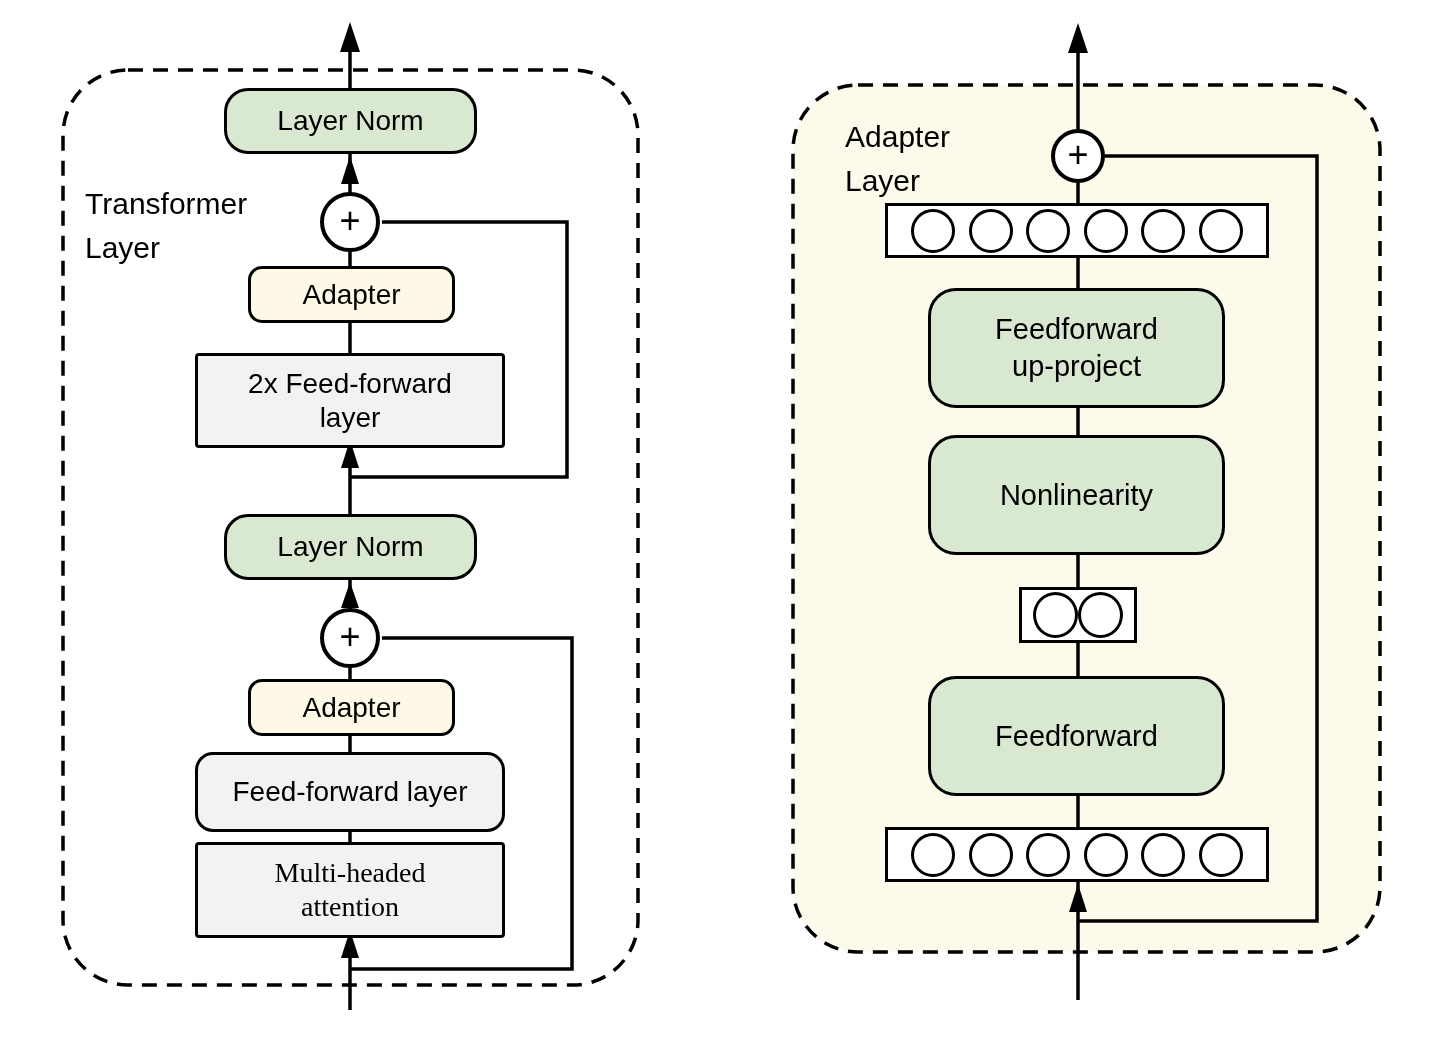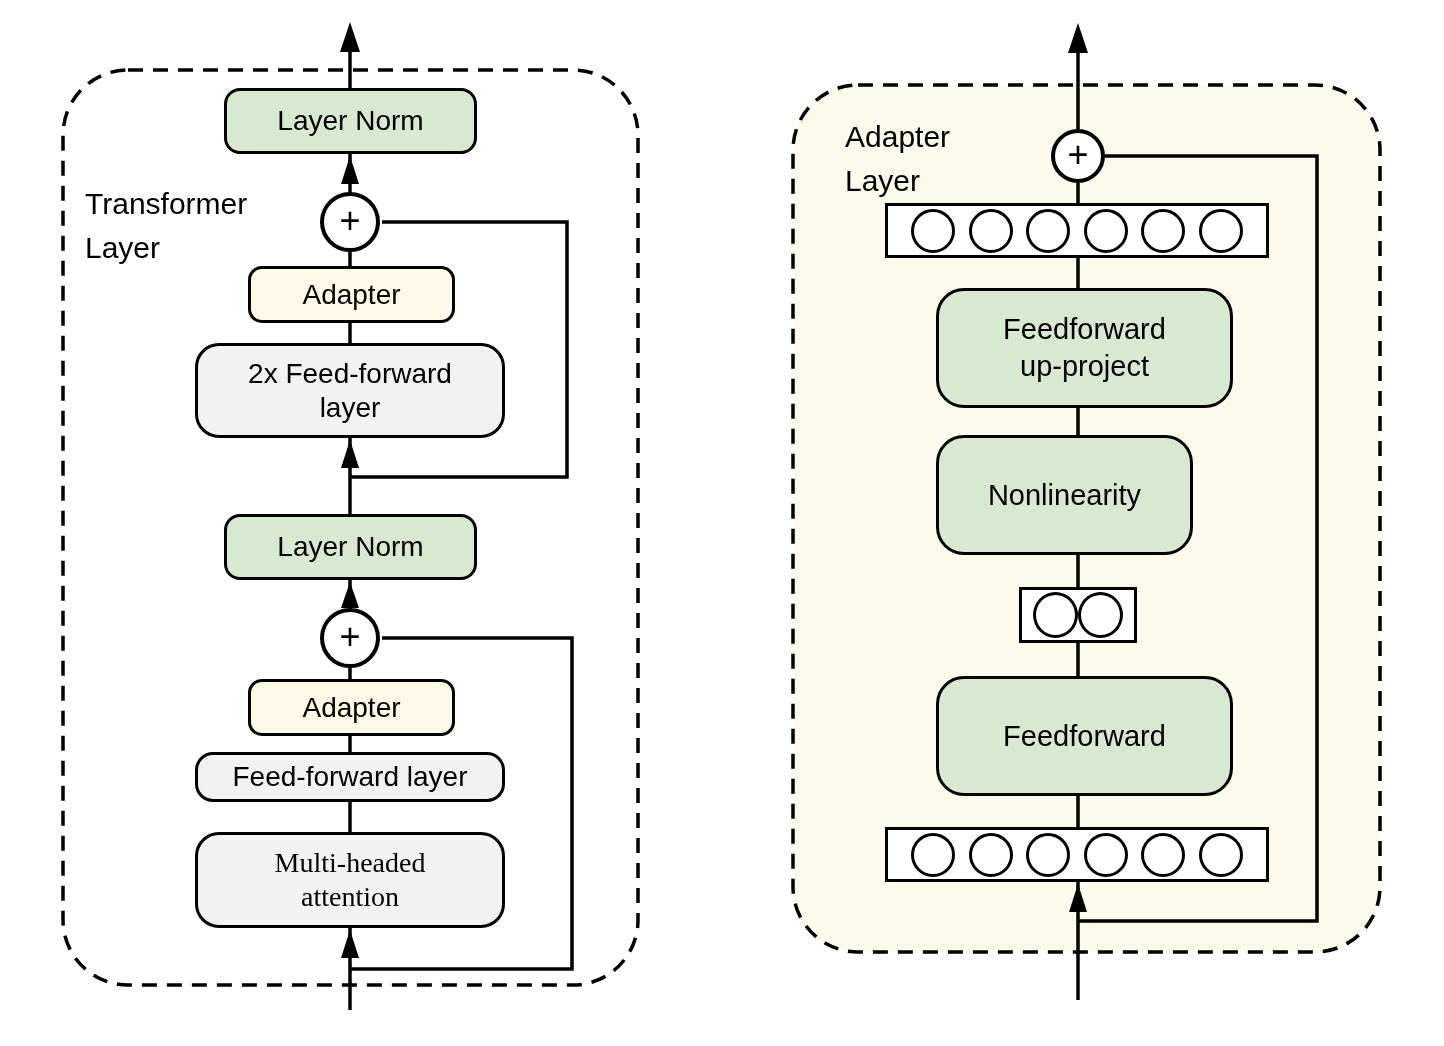--- a/index.html
+++ b/index.html
@@ -4,25 +4,25 @@
 <style>
   html,body{margin:0;padding:0;background:#ffffff;}
   .canvas{
     position:relative;width:1444px;height:1046px;background:#ffffff;overflow:hidden;
     font-family:"Liberation Sans", sans-serif;color:#000;
   }
   svg.layer{position:absolute;left:0;top:0;z-index:1;}
   .node{position:absolute;z-index:3;box-sizing:border-box;background:#fff;border:3px solid #000;
         display:flex;flex-direction:column;align-items:center;justify-content:center;
         text-align:center;font-size:28px;line-height:34px;}
-  .green{background:var(--green-box,#d9e8d1);border-radius:16px;}
-  .green-big{background:var(--green-box,#d9e8d1);border-radius:28px;font-size:29px;line-height:37px;margin-left:8px;}
+  .green{background:var(--green-box,#d9e8d1);border-radius:24px;}
+  .green-big{background:var(--green-box,#d9e8d1);border-radius:28px;font-size:29px;line-height:37px;}
   .yellow{background:var(--yellow-box,#fdf9e6);border-radius:14px;}
   .gray{background:var(--gray-box,#f2f2f2);border-radius:18px;}
-  .gray-big{background:var(--gray-box,#f2f2f2);border-radius:24px;}
+  .gray-big{background:var(--gray-box,#f2f2f2);border-radius:4px;margin-top:10px;}
   .plus{border-radius:50%;border-width:4px;font-size:36px;line-height:1;padding-bottom:2px;z-index:3;}
   .unit-row{flex-direction:row;justify-content:space-between;border-radius:0;padding:0 23px;}
   .unit-row .unit{display:block;width:38px;height:38px;border:3px solid #000;border-radius:50%;background:#fff;}
   .bneck{padding:0 11px;}
   .bneck .unit{width:40px;height:40px;}
   .panel-title{position:absolute;z-index:2;font-size:30px;line-height:44px;}
   .panel-title span{display:block;}
   .lbl{display:block;}
 </style>
 </head>
@@ -81,21 +81,21 @@
   </div>
 
   <div class="node plus" style="left:320px;top:608px;width:60px;height:60px;">
     <span>+</span>
   </div>
 
   <div class="node yellow" style="left:248px;top:679px;width:207px;height:57px;">
     <span class="lbl">Adapter</span>
   </div>
 
-  <div class="node gray" style="left:195px;top:752px;width:310px;height:50px;">
+  <div class="node gray" style="left:195px;top:752px;width:310px;height:80px;">
     <span class="lbl">Feed-forward layer</span>
   </div>
 
   <div class="node gray-big" style="left:195px;top:832px;width:310px;height:96px;font-family:Liberation Serif, serif;">
     <span class="lbl">Multi-headed</span>
     <span class="lbl">attention</span>
   </div>
 
   <div class="panel-title" style="left:845px;top:115px;">
     <span>Adapter</span>
@@ -113,21 +113,21 @@
       <span class="unit"></span>
       <span class="unit"></span>
       <span class="unit"></span>
     </div>
 
   <div class="node green-big" style="left:928px;top:288px;width:297px;height:120px;">
     <span class="lbl">Feedforward</span>
     <span class="lbl">up-project</span>
   </div>
 
-  <div class="node green-big" style="left:928px;top:435px;width:257px;height:120px;">
+  <div class="node green-big" style="left:928px;top:435px;width:297px;height:120px;">
     <span class="lbl">Nonlinearity</span>
   </div>
 
   <div class="node unit-row bneck" style="left:1019px;top:587px;width:118px;height:56px;">
       <span class="unit"></span>
       <span class="unit"></span>
     </div>
 
   <div class="node green-big" style="left:928px;top:676px;width:297px;height:120px;">
     <span class="lbl">Feedforward</span>

